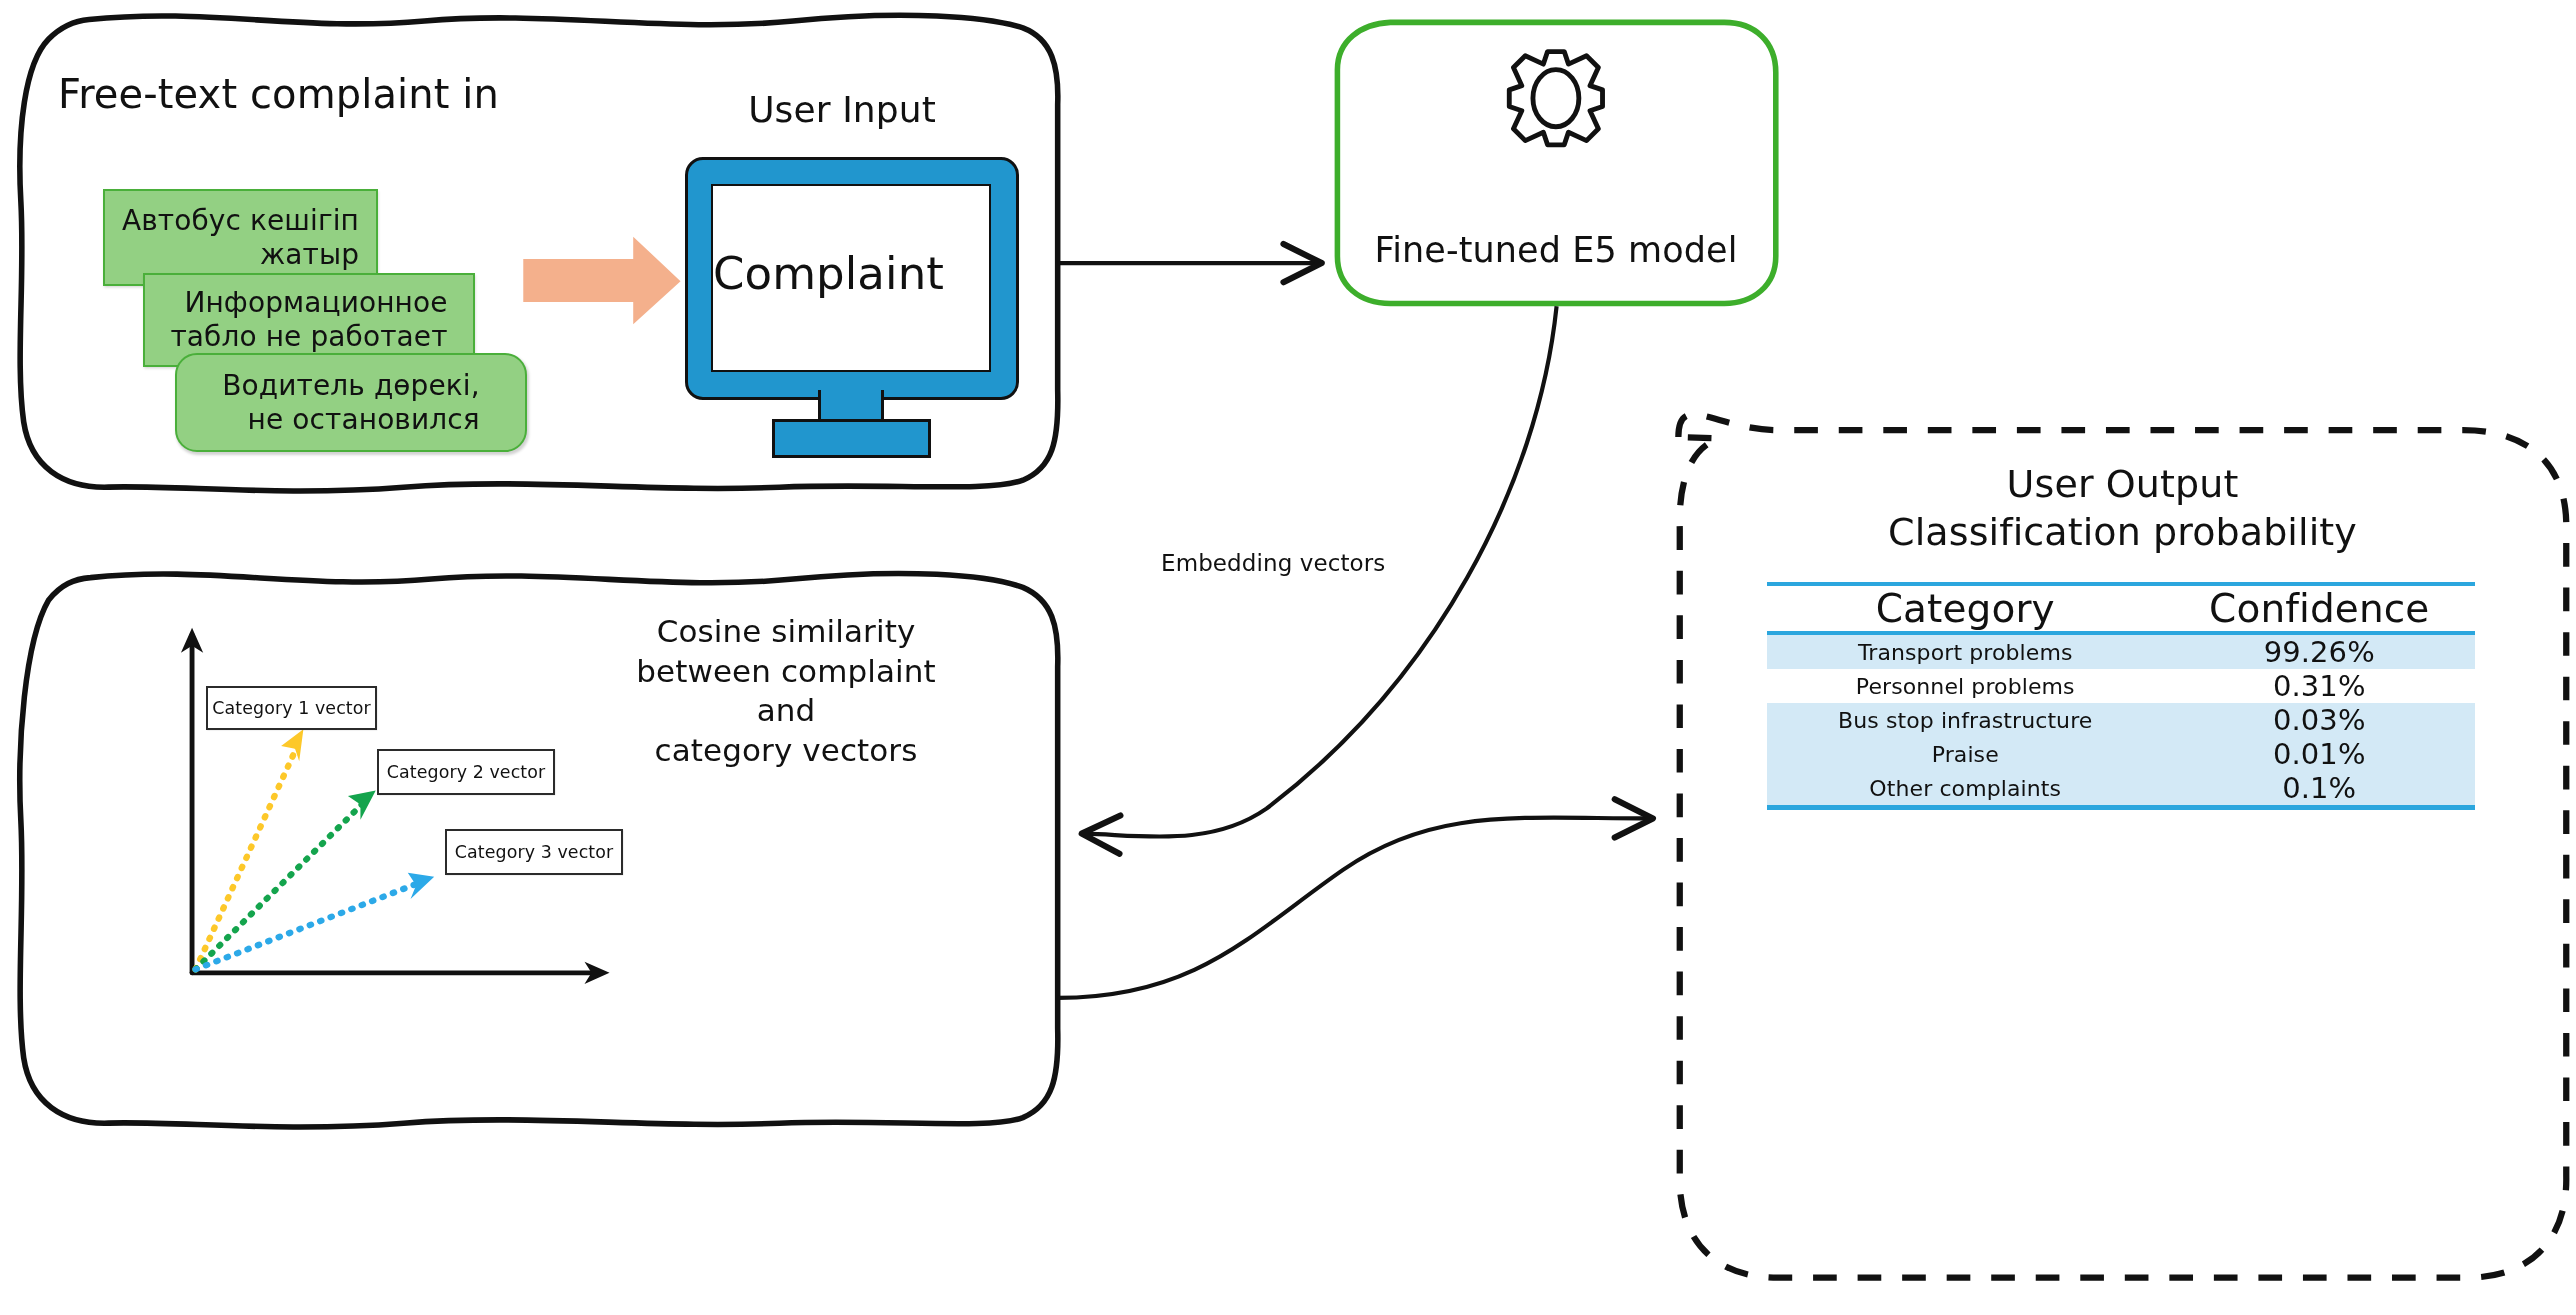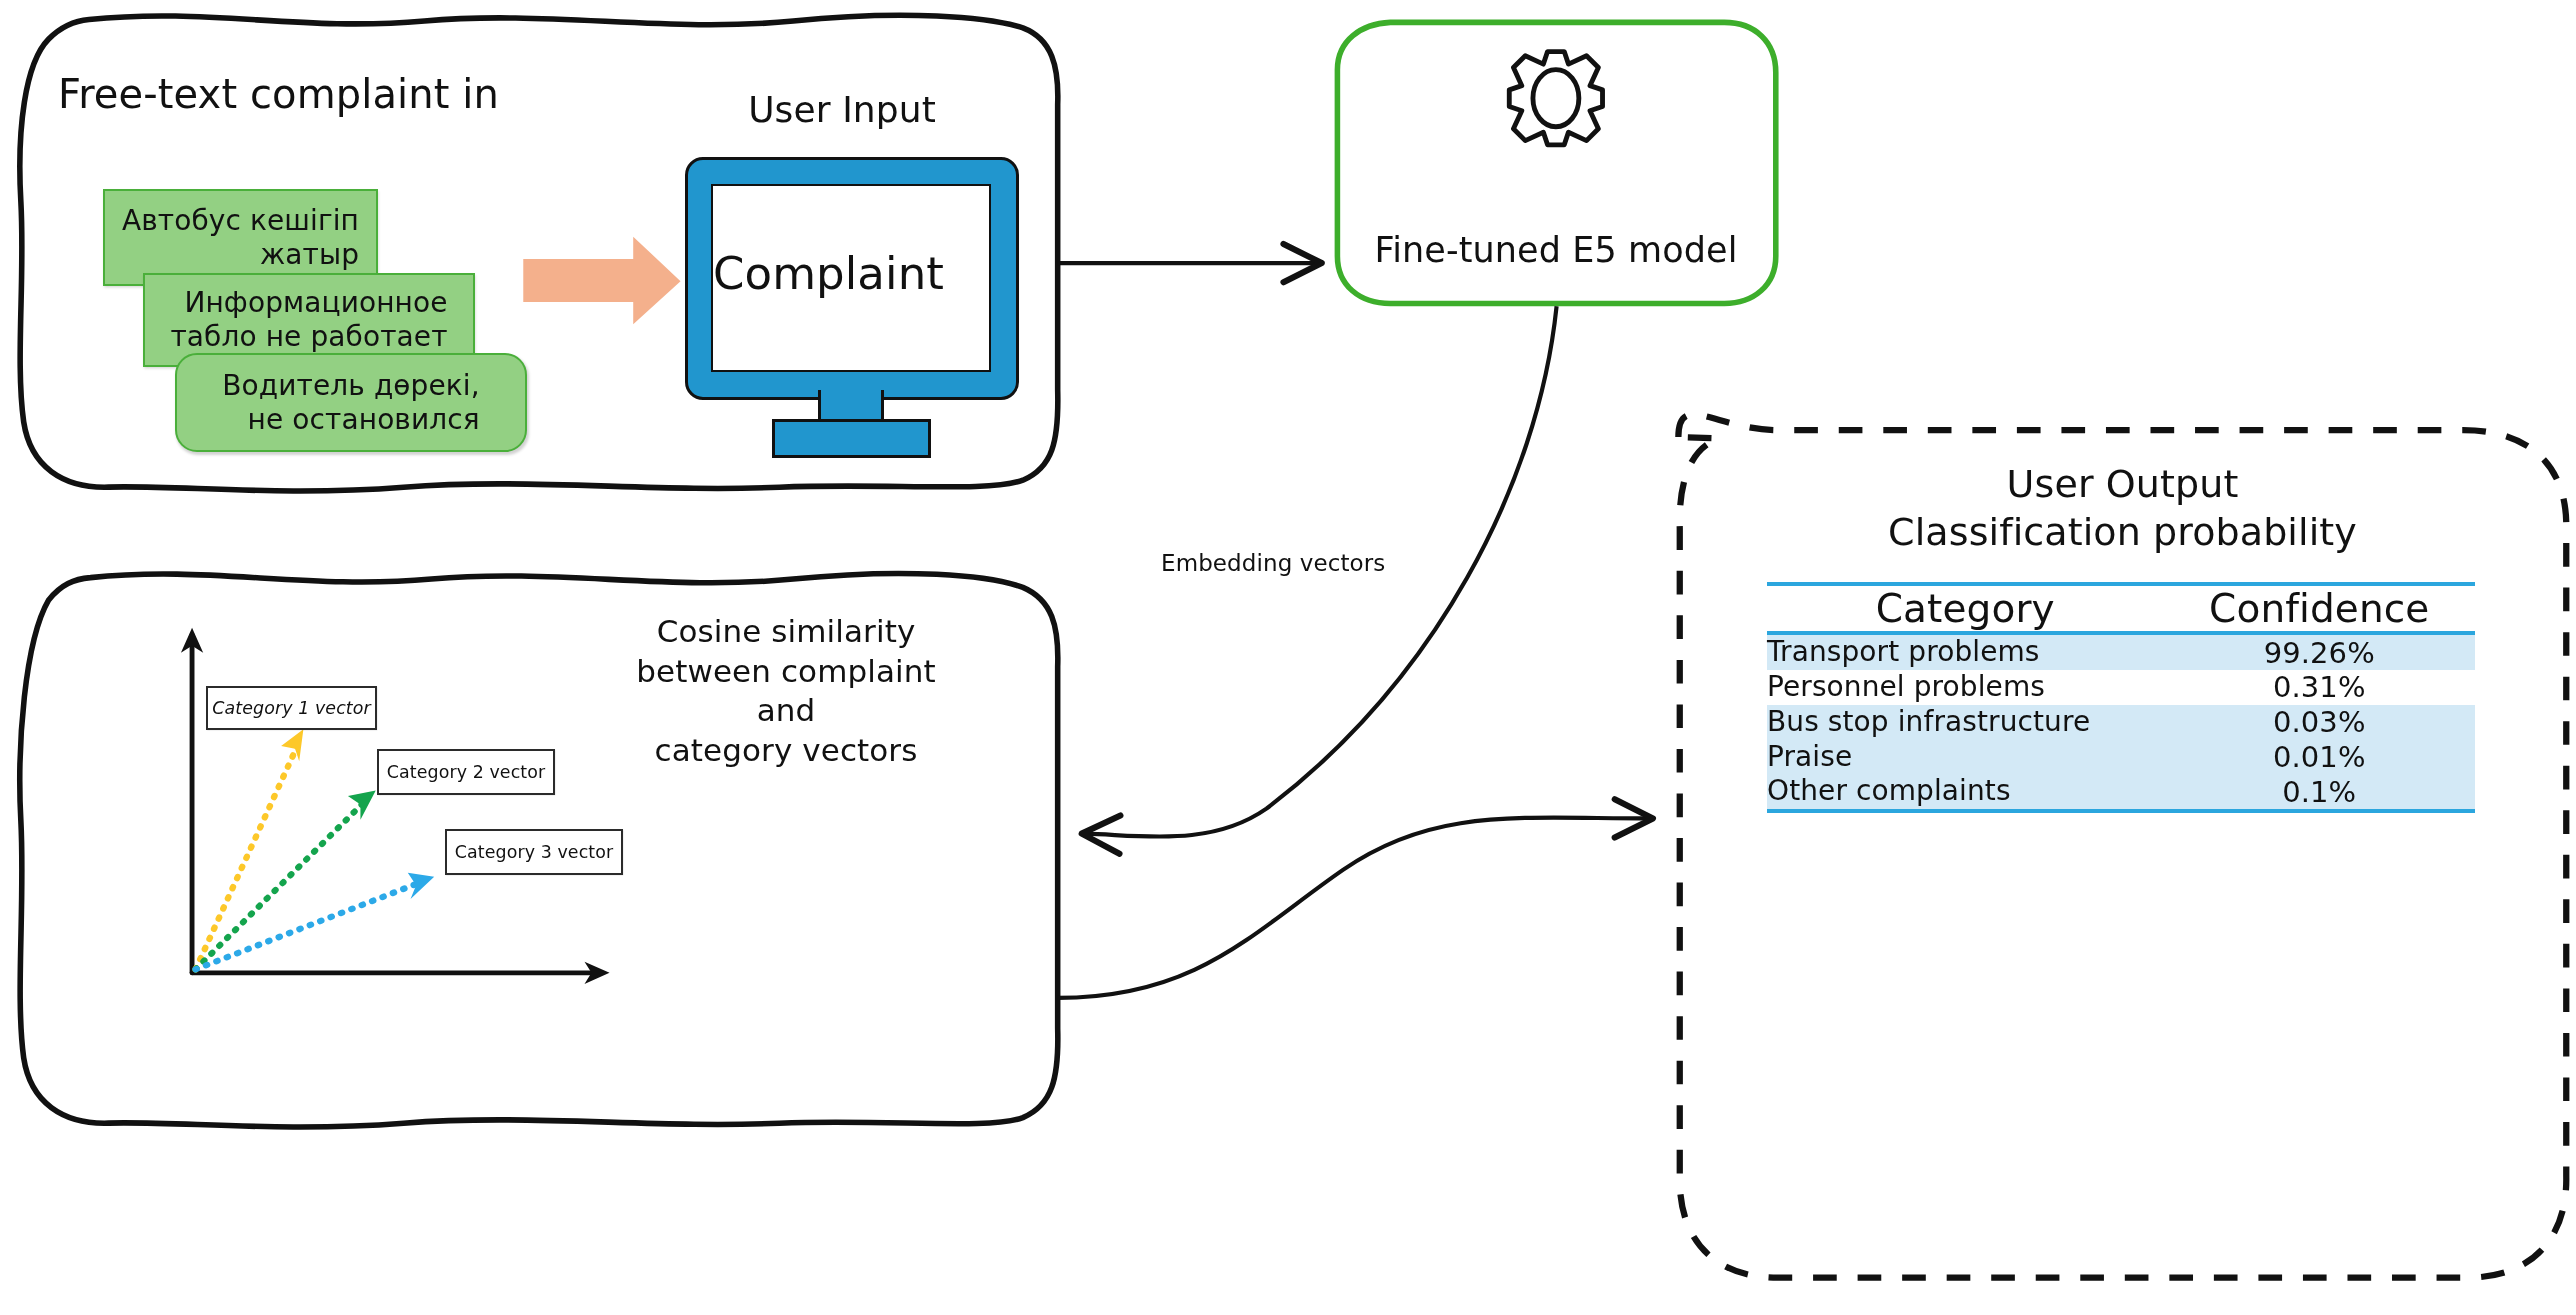--- a/index.html
+++ b/index.html
@@ -39,21 +39,21 @@
            box-shadow:0.7px 1.4px 1.4px rgba(0,0,0,.22);}
 
   
   .outbox{position:absolute;}
   table.result{border-collapse:collapse;width:100%;table-layout:fixed;}
   table.result th,table.result td{padding:0;border:none;}
   .thead-row th{font-size:39px;font-weight:normal;padding:9.7px 0 11px;}
   .rule{height:4.2px;background:#2BA6DE;}
   .rulecell{padding:0;}
   tr.zebra td{background:#D3E9F6;}
-  td.cat{font-size:28px;padding:15.3px 7px;line-height:1.24;}
+  td.cat{font-size:22px;text-align:center;padding:15.3px 7px;line-height:1.24;}
   td.conf{font-size:29px;text-align:center;padding:15.3px 7px;}
 </style>
 </head>
 <body>
 
 <div class="stage">
 
   <svg class="layer" viewBox="0 0 3702 1891">
     <defs>
       <marker id="ar" viewBox="0 0 12 12" refX="10" refY="6" markerWidth="11" markerHeight="11" orient="auto-start-reverse">
@@ -190,21 +190,21 @@
   <div class="abs hand model-label" style="left:1337px;top:230px;width:438px;">Fine-tuned E5 model</div>
 
   <div class="abs hand embed-text" style="left:1161px;top:550px;">Embedding vectors</div>
 
   <div class="abs hand cos-text" style="left:612px;top:612px;width:348px;">
     <div>Cosine similarity</div>
     <div>between complaint and</div>
     <div>category vectors</div>
   </div>
 
-  <div class="veccard" style="left:206px;top:686px;width:167px;height:40px;font-style:italic;">
+  <div class="veccard" style="left:206px;top:686px;width:167px;height:40px;">
     <span class="hand veclabel">Category 1 vector</span>
   </div>
 
   <div class="veccard" style="left:377px;top:749px;width:174px;height:42px;">
     <span class="hand veclabel">Category 2 vector</span>
   </div>
 
   <div class="veccard" style="left:445px;top:829px;width:174px;height:42px;">
     <span class="hand veclabel">Category 3 vector</span>
   </div>

